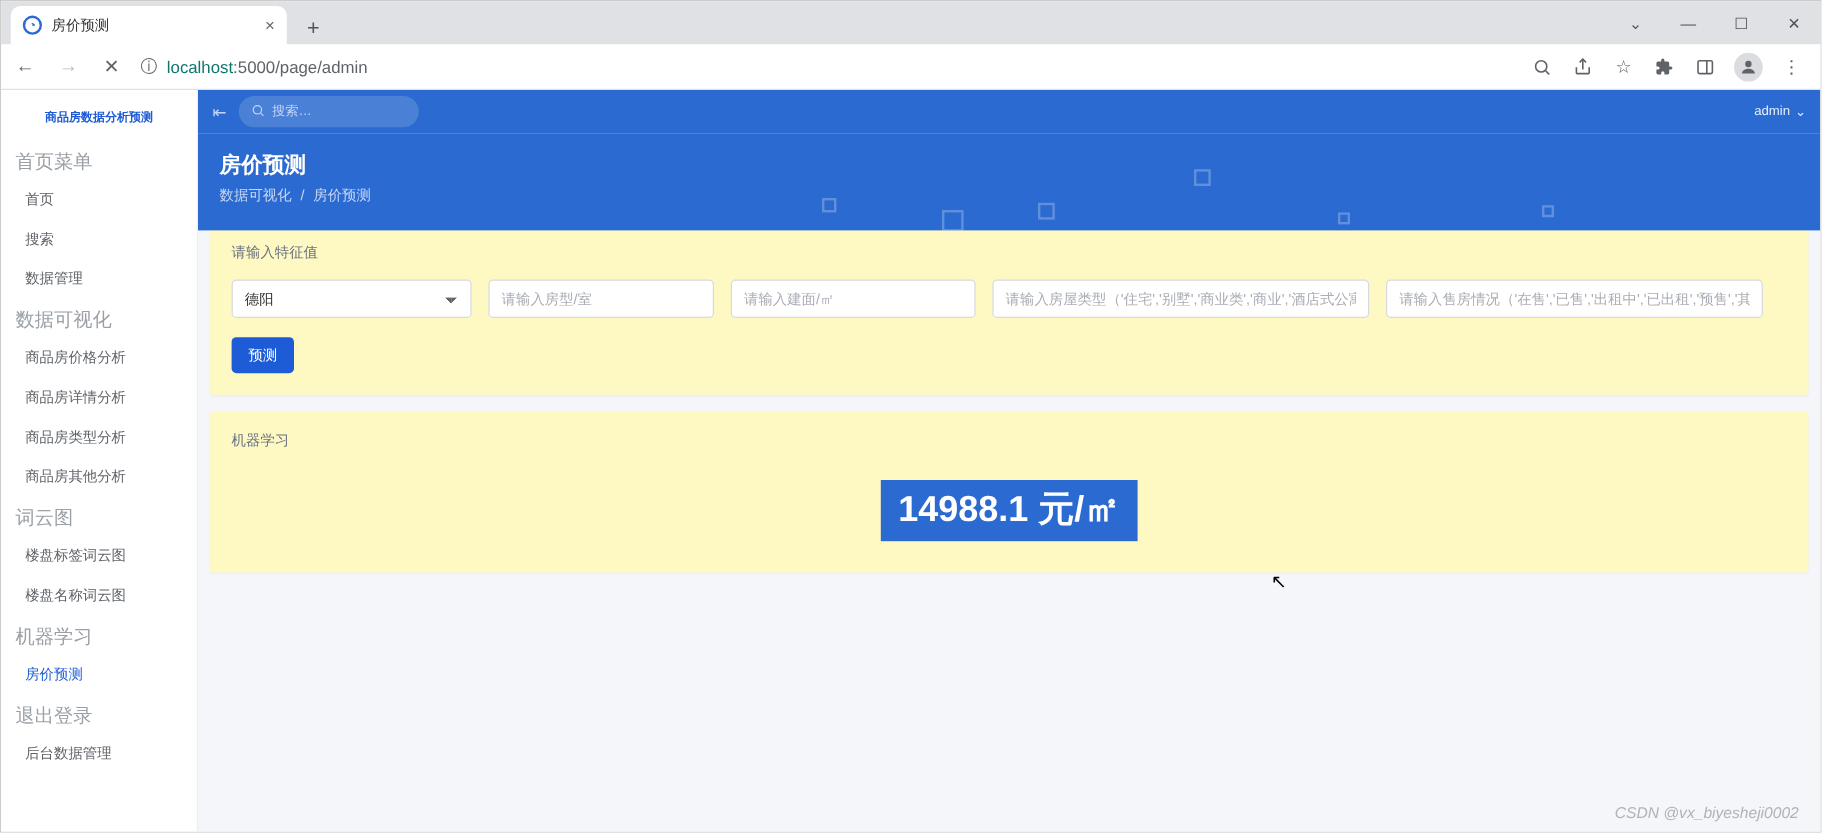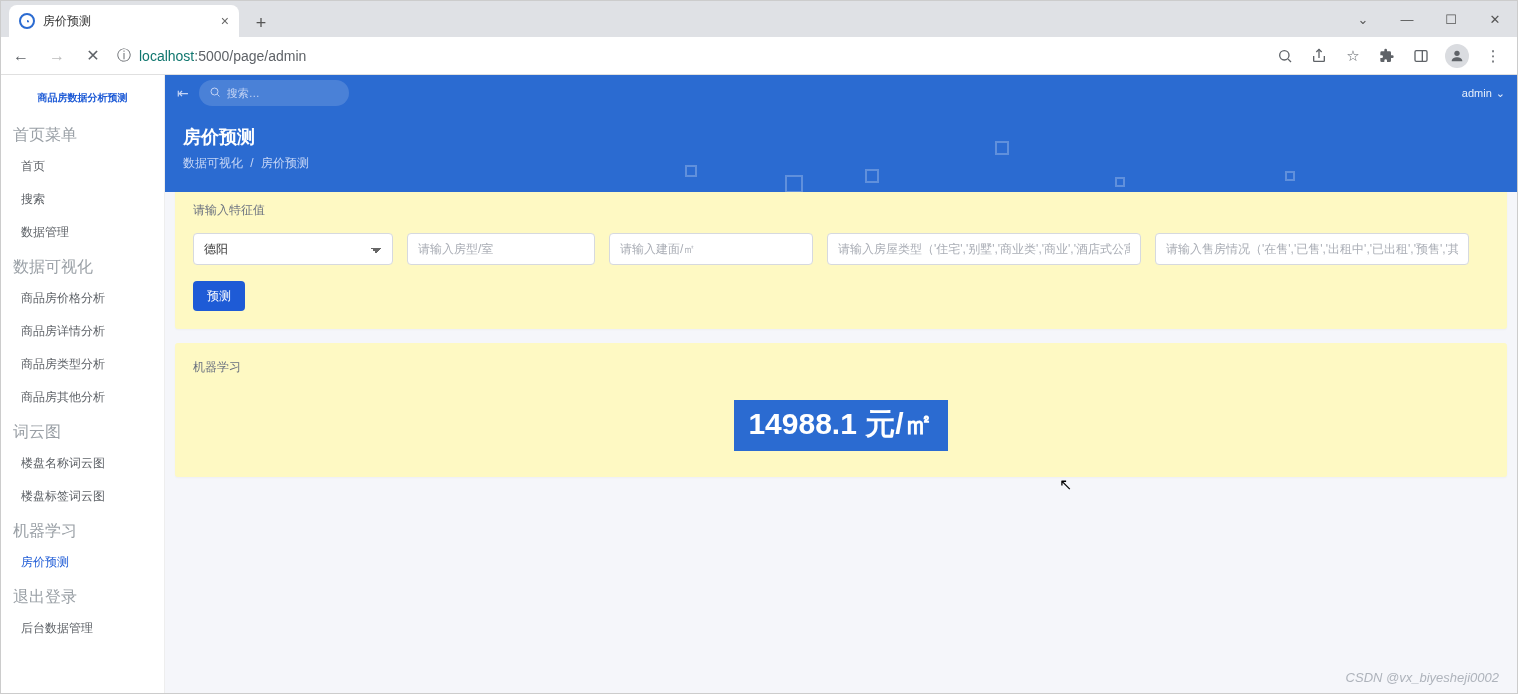--- a/index.html
+++ b/index.html
@@ -144,22 +144,22 @@
       <div class="sidebar-item">搜索</div>
       <div class="sidebar-item">数据管理</div>
 
       <div class="sidebar-section">数据可视化</div>
       <div class="sidebar-item">商品房价格分析</div>
       <div class="sidebar-item">商品房详情分析</div>
       <div class="sidebar-item">商品房类型分析</div>
       <div class="sidebar-item">商品房其他分析</div>
 
       <div class="sidebar-section">词云图</div>
+      <div class="sidebar-item">楼盘标签词云图</div>
       <div class="sidebar-item">楼盘名称词云图</div>
-      <div class="sidebar-item">楼盘标签词云图</div>
 
       <div class="sidebar-section">机器学习</div>
       <div class="sidebar-item active">房价预测</div>
 
       <div class="sidebar-section">退出登录</div>
       <div class="sidebar-item">后台数据管理</div>
     </div>
 
     <div class="main">
       <div class="topbar">

